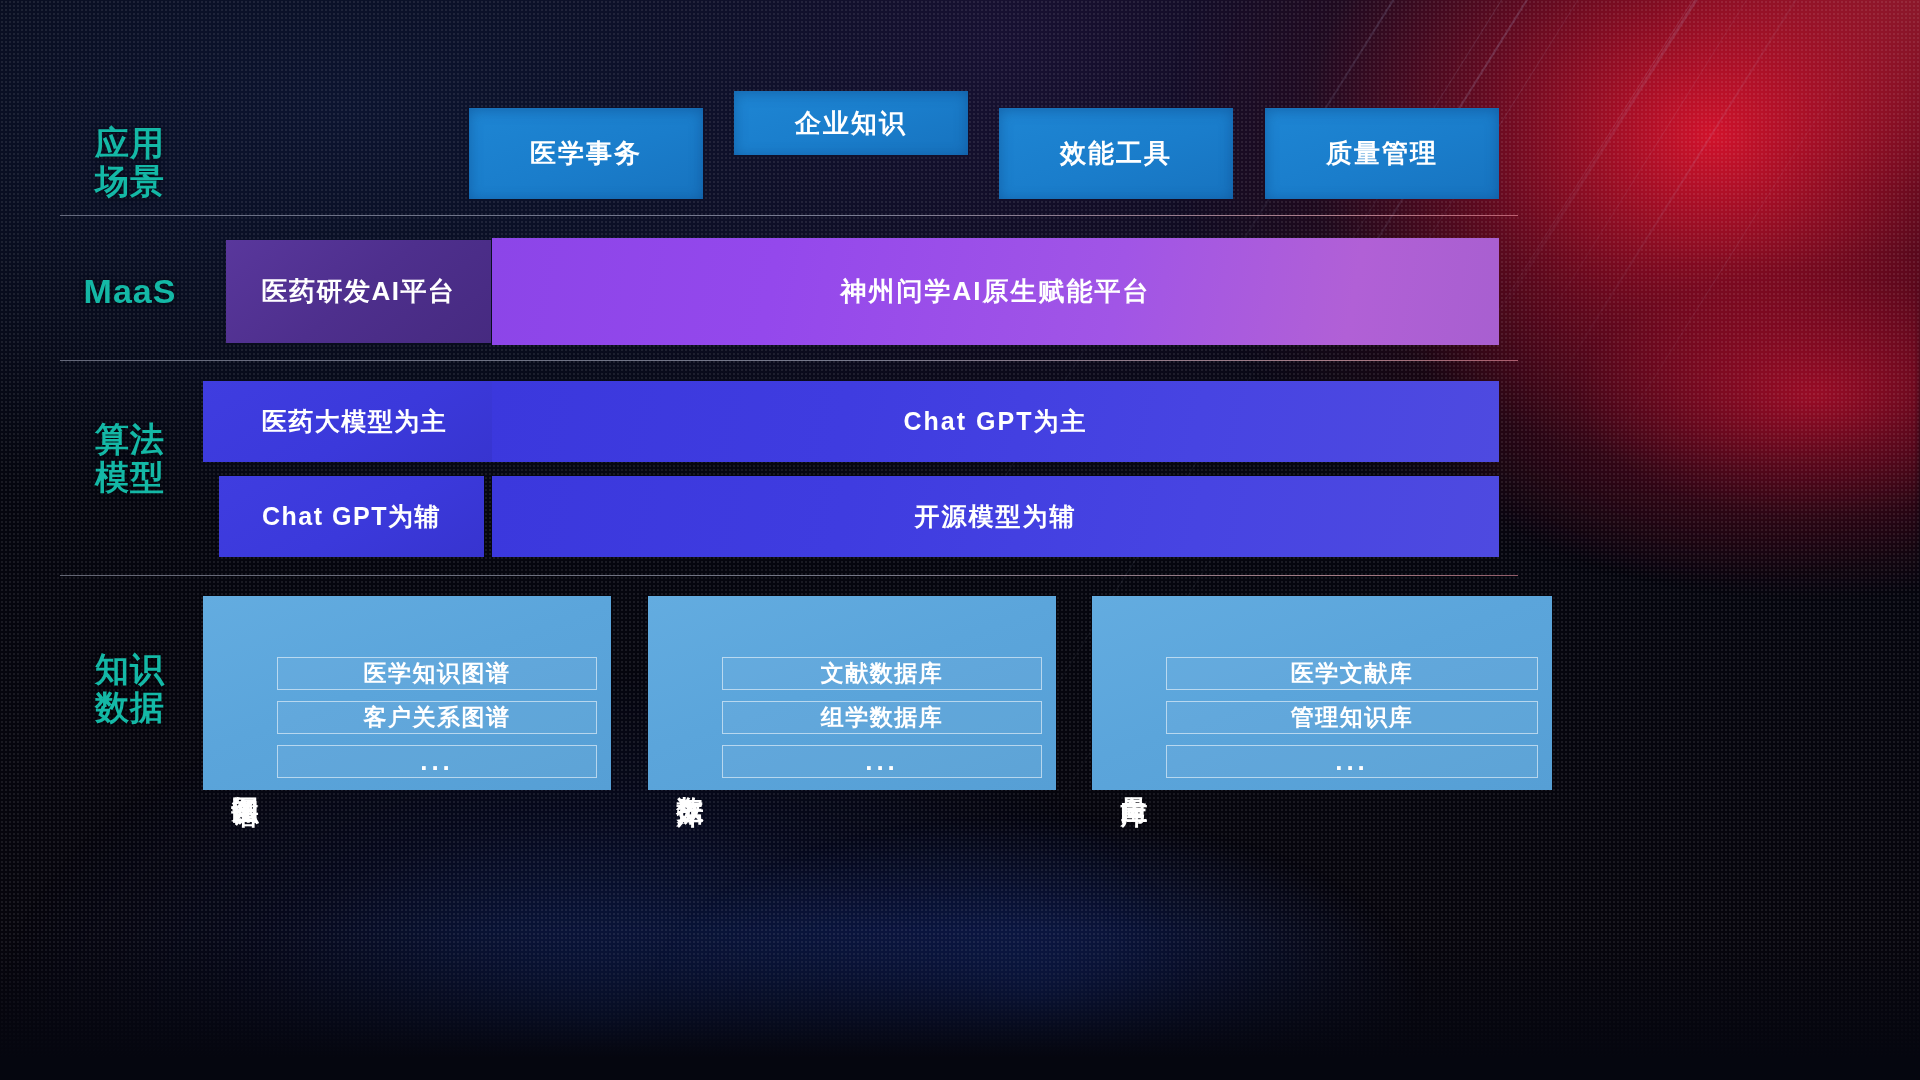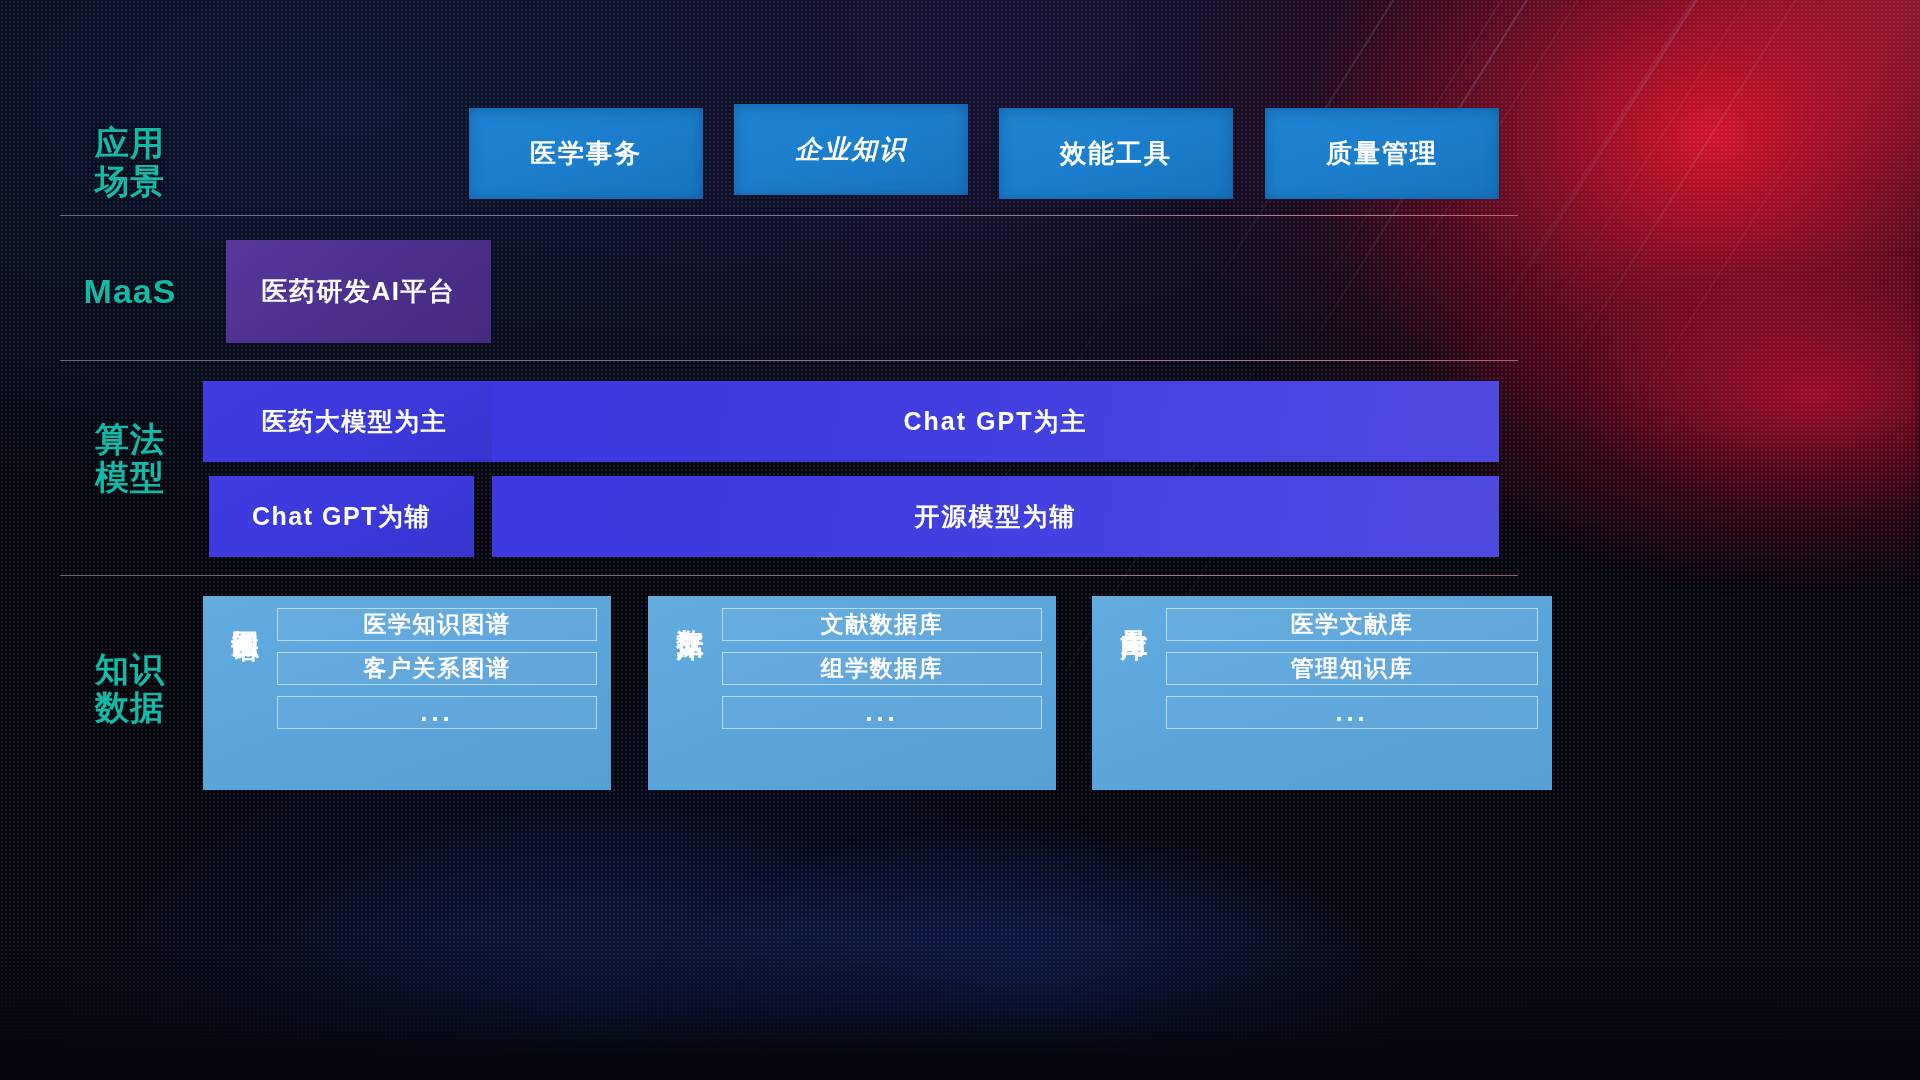--- a/index.html
+++ b/index.html
@@ -141,21 +141,21 @@
   .alg-left::after,.alg-right::after{
     content:""; position:absolute; inset:0;
     background-image:radial-gradient(rgba(255,255,255,.16) 0.6px, transparent 0.7px);
     background-size:4px 4px; opacity:.45; pointer-events:none;
   }
 
   
   .kd-card {
     position:absolute;
     background:linear-gradient(160deg,#63ace0 0%,#5ba5db 45%,#569fd5 100%);
-    display:flex; align-items:flex-start;
+    display:flex; align-items:flex-end;
     padding:12px 14px 12px 10px;
     gap:2px;
   }
   .kd-card::after{
     content:""; position:absolute; inset:0;
     background-image:radial-gradient(rgba(255,255,255,.2) 0.6px, transparent 0.7px);
     background-size:4px 4px; opacity:.4; pointer-events:none;
   }
   .kd-title {
     width:62px; flex:0 0 62px;
@@ -205,51 +205,54 @@
 </div>
 
 <div id="diagram">
 
   <div class="rowlabel" style="left:70px; top:124px; width:120px; font-size:34px;">应用
 场景</div>
 
   <div class="app-tile" style="left:469px; top:108px; width:234px; height:91px;">
     <span>医学事务</span>
   </div>
-  <div class="app-tile" style="left:734px; top:104px; width:234px; height:91px;font-style:italic;">
+  <div class="app-tile" style="left:734px; top:91px; width:234px; height:64px;">
     <span>企业知识</span>
   </div>
   <div class="app-tile" style="left:999px; top:108px; width:234px; height:91px;">
     <span>效能工具</span>
   </div>
   <div class="app-tile" style="left:1265px; top:108px; width:234px; height:91px;">
     <span>质量管理</span>
   </div>
 
   <div class="divider" style="left:60px; top:215px; width:1458px;"></div>
 
   <div class="rowlabel" style="left:70px; top:272px; width:120px; font-size:34px;">MaaS</div>
 
   <div class="maas-left" style="left:203px; top:240px; width:265px; height:103px;">
     <span>医药研发AI平台</span>
   </div>
+  <div class="maas-right" style="left:492px; top:238px; width:1007px; height:107px;">
+    <span>神州问学AI原生赋能平台</span>
+  </div>
 
   <div class="divider" style="left:60px; top:360px; width:1458px;"></div>
 
   <div class="rowlabel" style="left:70px; top:420px; width:120px; font-size:34px;">算法
 模型</div>
 
   <div class="alg-left" style="left:203px; top:381px; width:303px; height:81px;">
     <span>医药大模型为主</span>
   </div>
   <div class="alg-right" style="left:492px; top:381px; width:1007px; height:81px;">
     <span>Chat GPT为主</span>
   </div>
 
-  <div class="alg-left" style="left:209px; top:476px; width:265px; height:81px;">
+  <div class="alg-left" style="left:219px; top:476px; width:265px; height:81px;">
     <span>Chat GPT为辅</span>
   </div>
   <div class="alg-right" style="left:492px; top:476px; width:1007px; height:81px;">
     <span>开源模型为辅</span>
   </div>
 
   <div class="divider" style="left:60px; top:575px; width:1458px;"></div>
 
   <div class="rowlabel" style="left:70px; top:650px; width:120px; font-size:34px;">知识
 数据</div>

